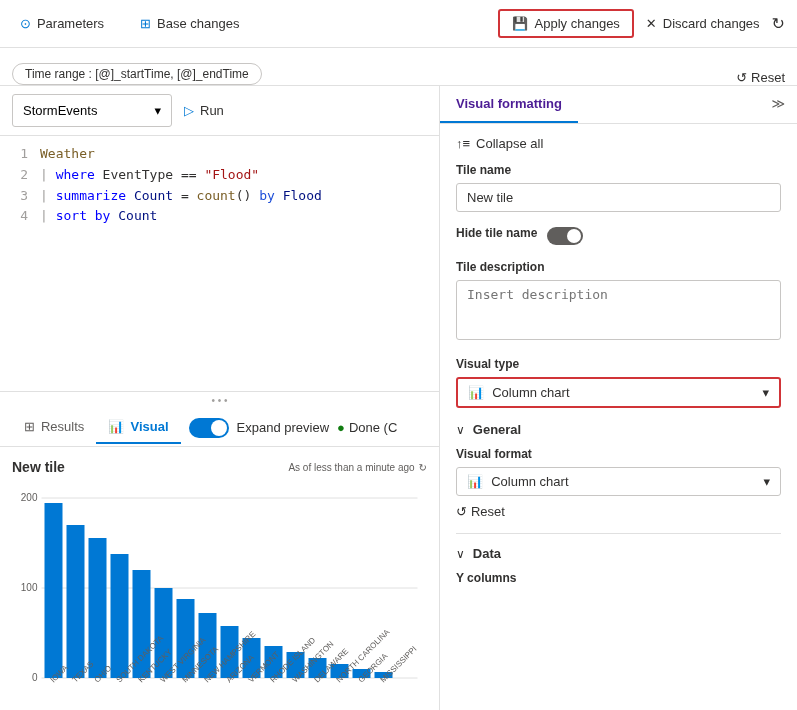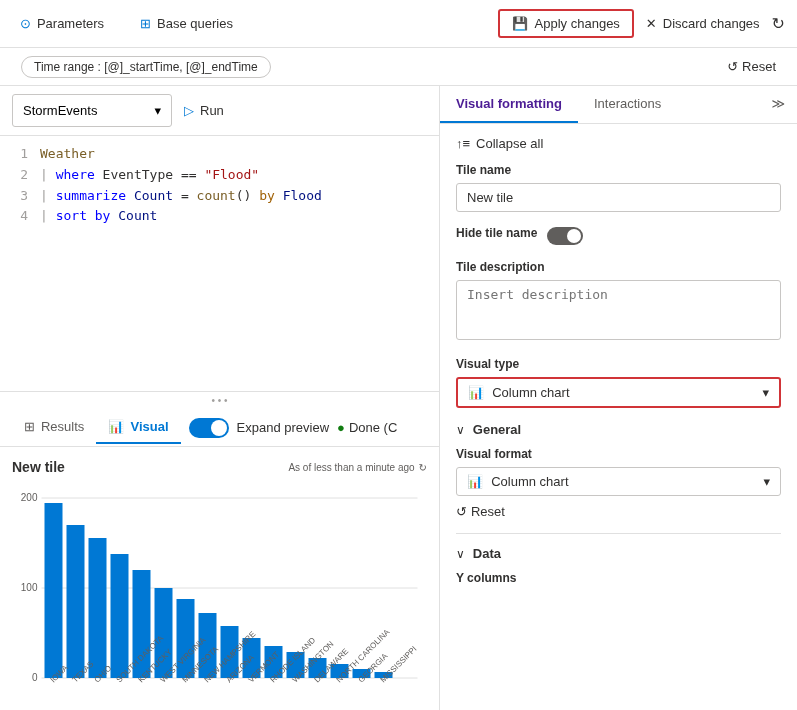--- a/index.html
+++ b/index.html
@@ -16,22 +16,22 @@
     .apply-btn {
       display: flex; align-items: center; gap: 6px;
       border: 2px solid #d13438; border-radius: 3px; padding: 5px 12px;
       background: #fff; cursor: pointer; color: #323130; font-size: 13px; font-weight: 500;
     }
     .discard-btn { display: flex; align-items: center; gap: 6px; background: none; border: none; cursor: pointer; color: #323130; font-size: 13px; }
     .refresh-btn { background: none; border: none; cursor: pointer; color: #323130; font-size: 16px; }
 
     
     .time-range-bar {
-      display: flex; align-items: center; height: 38px;
-      border-bottom: 1px solid #e0e0e0; padding: 0 21px; justify-content: space-between;
+      display: flex; align-items: flex-end; height: 38px;
+      border-bottom: 1px solid #e0e0e0; padding: 0 12px; justify-content: space-between;
     }
     .time-range-pill {
       border: 1px solid #c8c6c4; border-radius: 14px; padding: 3px 12px;
       font-size: 12px; color: #323130; background: #fff; cursor: pointer;
     }
     .reset-btn { display: flex; align-items: center; gap: 4px; background: none; border: none; cursor: pointer; color: #323130; font-size: 13px; }
 
     
     .main-layout { display: flex; height: calc(710px - 86px); }
 
@@ -163,21 +163,21 @@
 <body>
 
 <div class="top-bar">
   <div class="top-bar-left">
     <div class="nav-item">
       <span style="color:#0078d4">⊙</span>
       <span>Parameters</span>
     </div>
     <div class="nav-item">
       <span style="color:#0078d4">⊞</span>
-      <span>Base queries</span>
+      <span>Base changes</span>
     </div>
   </div>
   <div class="top-bar-right">
     <button class="apply-btn">
       <span style="color:#0078d4">💾</span>
       <span>Apply changes</span>
     </button>
     <button class="discard-btn">
       <span>✕</span>
       <span>Discard changes</span>
@@ -218,21 +218,21 @@
       </div>
       <div class="line">
         <span class="line-num">2</span>
         <span class="code-text">
           <span class="kw-pipe">| </span><span style="color:#0000ff">where</span> EventType == <span class="kw-string">"Flood"</span>
         </span>
       </div>
       <div class="line">
         <span class="line-num">3</span>
         <span class="code-text">
-          <span class="kw-pipe">| </span><span style="color:#0000ff">summarize</span> <span style="color:#001080">Count</span> = <span class="kw-fn">count</span>() <span style="color:#a16207">by</span> <span style="color:#001080">Flood</span>
+          <span class="kw-pipe">| </span><span style="color:#0000ff">summarize</span> <span style="color:#001080">Count</span> = <span class="kw-fn">count</span>() <span style="color:#1d4ed8">by</span> <span style="color:#001080">Flood</span>
         </span>
       </div>
       <div class="line">
         <span class="line-num">4</span>
         <span class="code-text">
           <span class="kw-pipe">| </span><span style="color:#0000ff">sort by</span> <span style="color:#001080">Count</span>
         </span>
       </div>
     </div>
 
@@ -331,23 +331,20 @@
     </div>
 
   </div>
 
   <div class="right-panel">
 
     <div class="right-tabs">
       <div class="right-tab active">
         <span>Visual formatting</span>
       </div>
-      <div class="right-tab">
-        <span>Interactions</span>
-      </div>
       <div class="expand-icon">≫</div>
     </div>
 
     <div class="right-content">
 
       <button class="collapse-all-btn">
         <span>↑≡</span>
         <span>Collapse all</span>
       </button>
 

